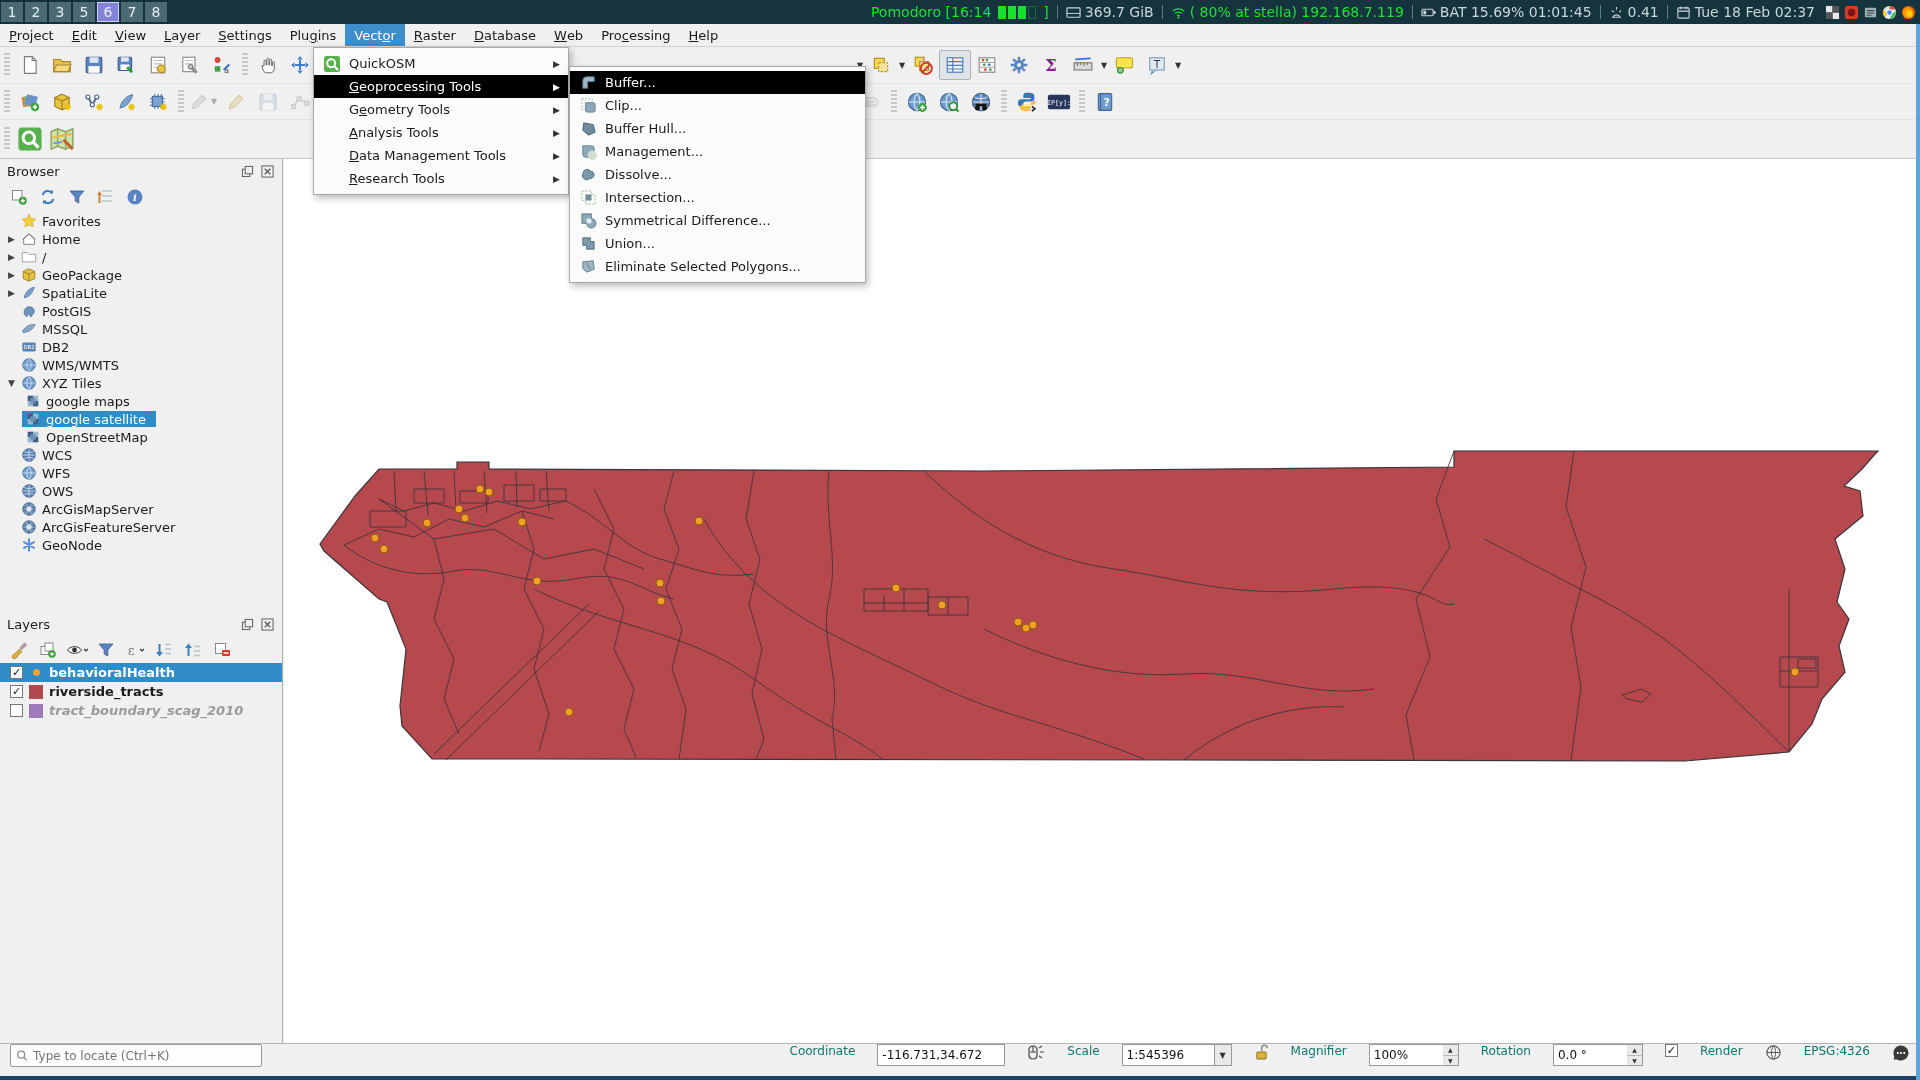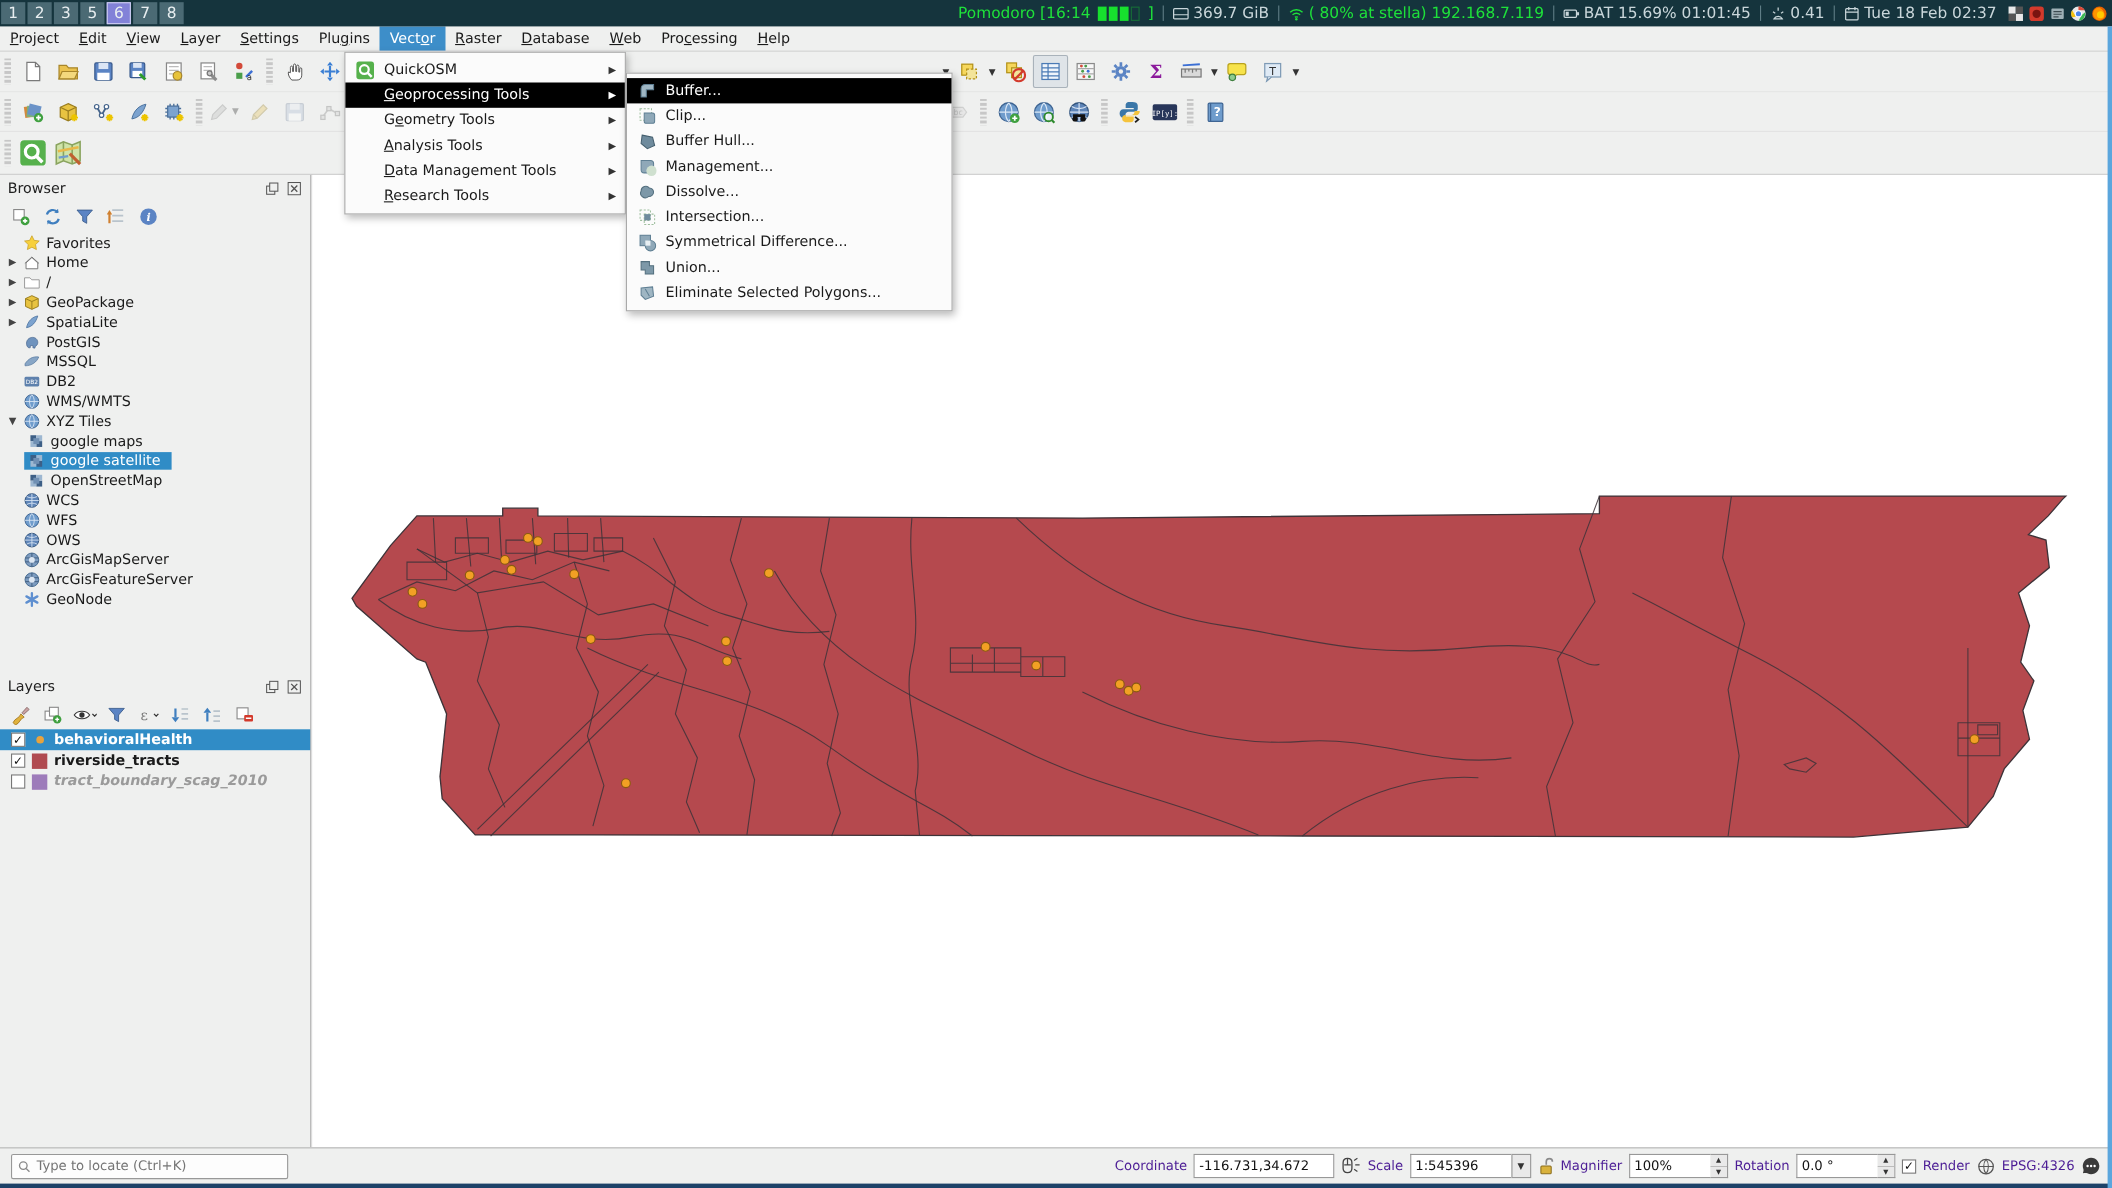--- a/index.html
+++ b/index.html
@@ -73,33 +73,33 @@
   
   .popup{position:absolute;background:#fbfbfb;border:1px solid #a9a9a9;box-shadow:2px 3px 7px rgba(0,0,0,.28);padding:4px 0;z-index:100}
   #vecmenu{left:313px;top:47px;width:256px}
   #geosub{left:569px;top:66px;width:297px}
   .mrow{height:23px;display:flex;align-items:center;padding:0 8px 0 6px}
   .mrow.hl{background:#000000;color:#fff}
   .micon{width:24px;height:18px;margin-right:5px;display:flex;align-items:center;justify-content:center;flex:none}
   .marrow{margin-left:auto;font-size:9px;color:#333}
   .mrow.hl .marrow{color:#fff}
   
-  #statusbar{position:absolute;left:0;right:0;bottom:4px;height:33px;background:#eff0ef;border-top:1px solid #b5b5b5;display:flex;align-items:center;gap:6px;padding:0 10px;font-size:12px;color:#222;z-index:60}
+  #statusbar{position:absolute;left:0;right:0;bottom:4px;height:33px;background:#eff0ef;border-top:1px solid #b5b5b5;display:flex;gap:22px;padding:0 10px;font-size:12px;color:#222;z-index:60}
   .locator{width:252px;height:23px;border:1px solid #989898;border-radius:2px;background:#fdfdfd;display:flex;align-items:center;padding:0 5px;gap:5px}
   .locator input{border:none;outline:none;background:transparent;font-size:12px;color:#666;width:100%;font-family:inherit}
   .sflex{flex:1}
   .sfield{height:22px;border:1px solid #989898;background:#fff;display:flex;align-items:center;padding:0 4px}
   .sfield input{border:none;outline:none;width:100%;font-size:12px;font-family:inherit;color:#111;background:transparent}
   .combo{display:flex;align-items:stretch;height:22px}
   .combo .sfield{border-right:none}
   .cbox{width:18px;border:1px solid #989898;background:#e9e9e9;display:flex;align-items:center;justify-content:center;font-size:8px;color:#333}
   .spincol{display:flex;flex-direction:column;width:16px;height:22px;border:1px solid #989898;border-left:none}
   .spincol i{flex:1;display:flex;align-items:center;justify-content:center;font-size:6px;color:#333;background:#e9e9e9;font-style:normal}
   .spincol i:first-child{border-bottom:1px solid #bbb}
-  .slabel{color:#4c1d95}
+  .slabel{color:#0f766e}
   #bottomstrip{position:absolute;left:0;right:0;bottom:0;height:4px;background:#1d4268;z-index:95}
   #rightstrip{position:absolute;right:0;top:24px;bottom:0;width:4px;background:#5ba6dd;z-index:96}
   svg{display:block}
 </style>
 </head>
 <body>
 
 <svg width="0" height="0" style="position:absolute">
   <defs>
     <symbol id="i-star" viewBox="0 0 18 18">

